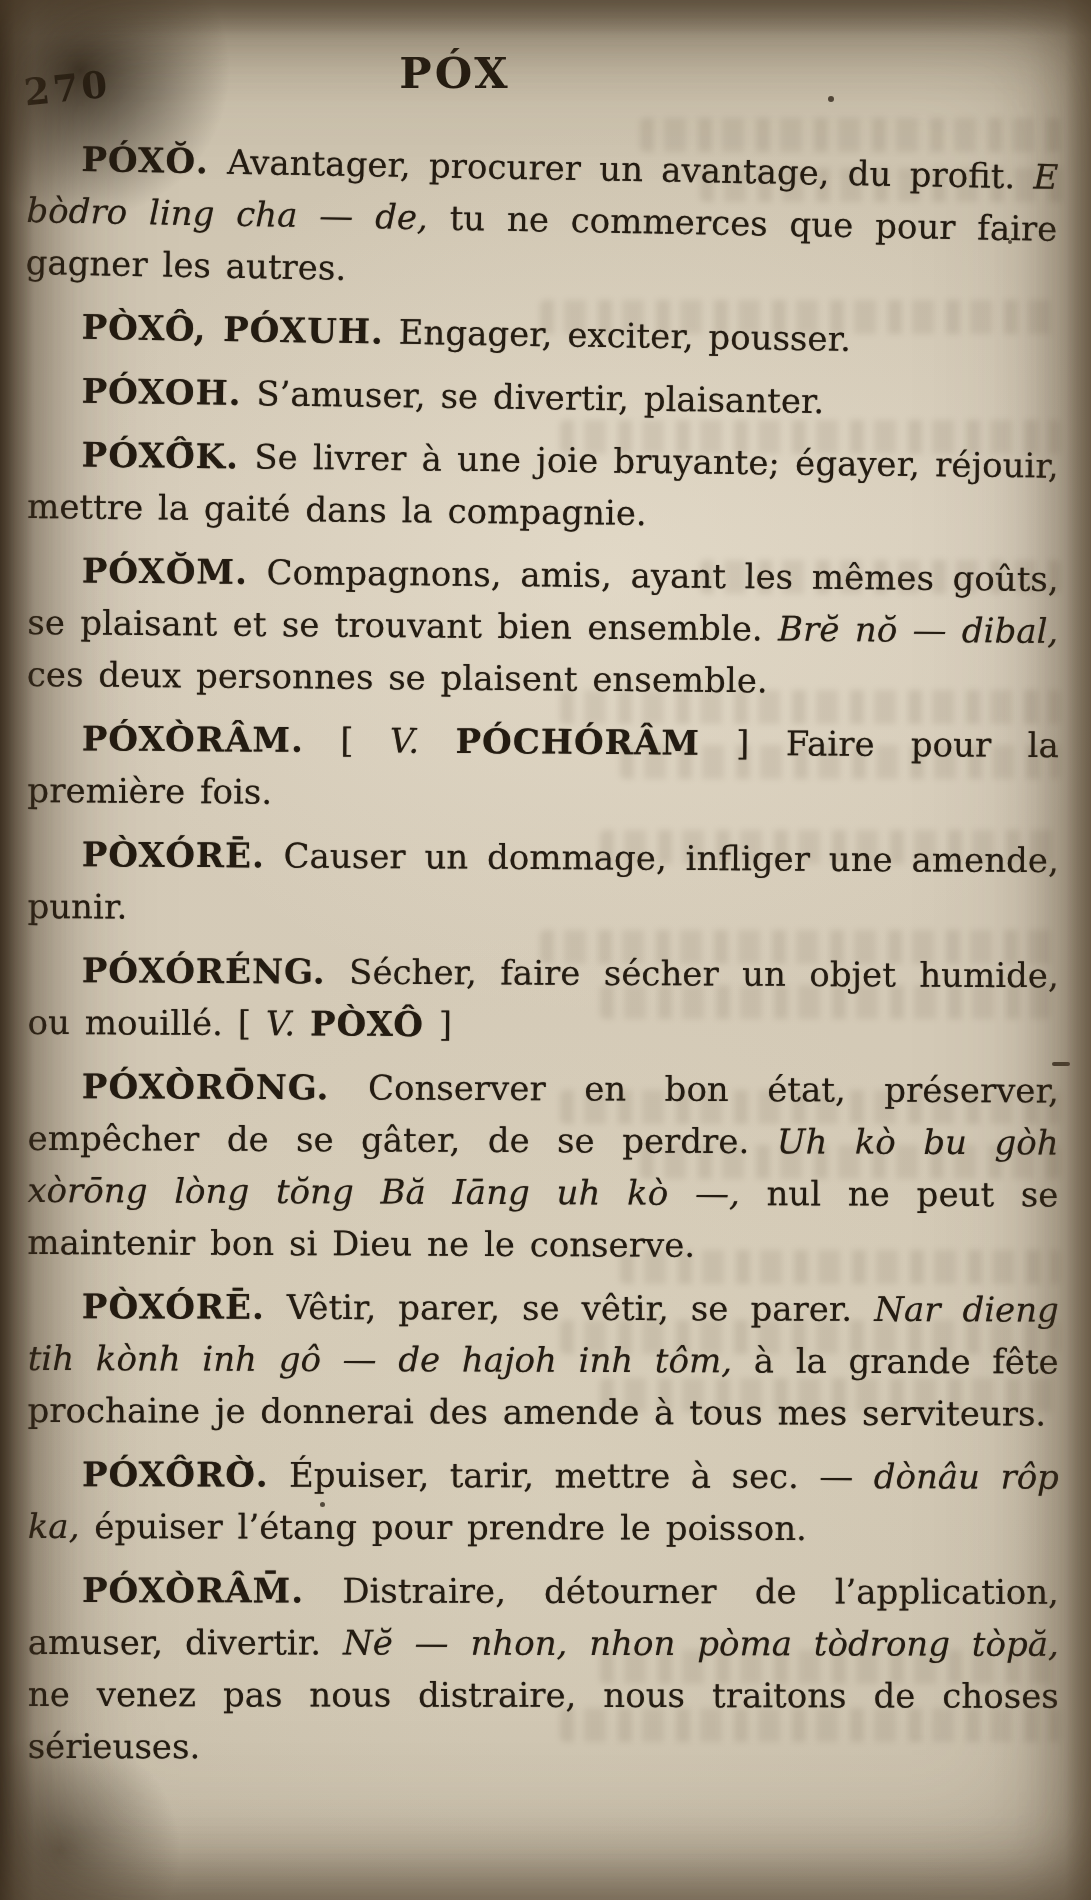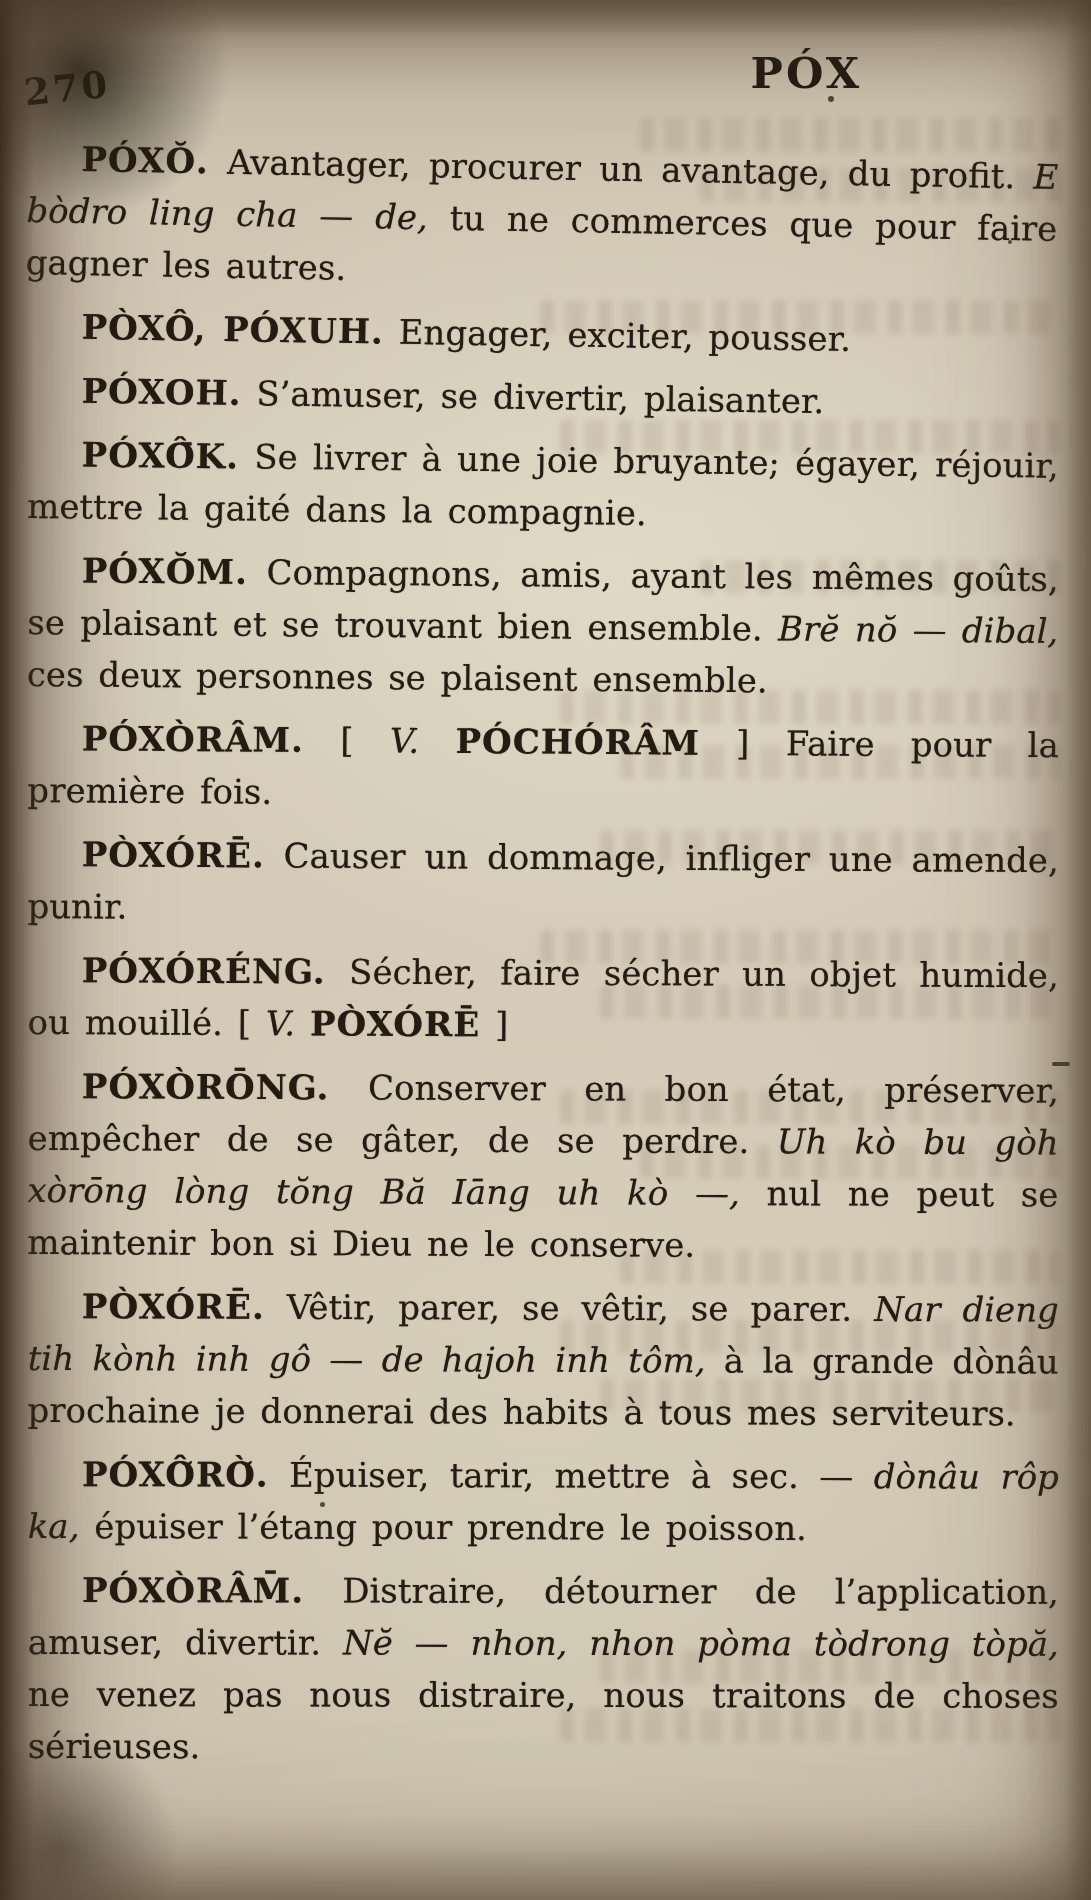--- a/index.html
+++ b/index.html
@@ -34,22 +34,22 @@
     background:linear-gradient(180deg, rgba(60,48,32,.45), rgba(60,48,32,0));}
   .right-edge{position:absolute;right:0;top:0;bottom:0;width:26px;z-index:5;
     background:linear-gradient(270deg, rgba(92,76,54,.45), rgba(92,76,54,0));}
 
   .page-number{
     position:absolute;left:24px;top:66px;z-index:3;
     font-size:37px;font-weight:700;letter-spacing:3px;
     transform:rotate(-6deg);
   }
   .running-head{
-    position:absolute;left:12px;top:48px;width:850px;z-index:3;
-    text-align:right;font-size:43px;font-weight:700;letter-spacing:3px;
+    position:absolute;left:30px;top:48px;width:850px;z-index:3;
+    text-align:center;font-size:43px;font-weight:700;letter-spacing:3px;
   }
 
   .entries{
     position:absolute;left:28px;right:32px;top:132px;z-index:3;
     font-size:34px;line-height:52px;
   }
   .entry{
     margin:0 0 12px 0;
     text-indent:54px;
     text-align:justify;
@@ -108,23 +108,23 @@
   <div class="running-head">PÓX</div>
 
   <div class="entries">
       <p class="entry"><span class="hw">PÓXŎ.</span><span class="n"> Avantager, procurer un avantage, du profit. </span><span class="i">E bòdro ling cha — de,</span><span class="n"> tu ne commerces que pour faire gagner les autres.</span></p>
       <p class="entry"><span class="hw">PÒXÔ, PÓXUH.</span><span class="n"> Engager, exciter, pousser.</span></p>
       <p class="entry"><span class="hw">PÓXOH.</span><span class="n"> S’amuser, se divertir, plaisanter.</span></p>
       <p class="entry"><span class="hw">PÓXÔ̄K.</span><span class="n"> Se livrer à une joie bruyante; égayer, réjouir, mettre la gaité dans la compagnie.</span></p>
       <p class="entry"><span class="hw">PÓXŎM.</span><span class="n"> Compagnons, amis, ayant les mêmes goûts, se plaisant et se trouvant bien ensemble. </span><span class="i">Brĕ nŏ — dibal,</span><span class="n"> ces deux personnes se plaisent ensemble.</span></p>
       <p class="entry"><span class="hw">PÓXÒRÂM.</span><span class="n"> [ </span><span class="i">V.</span><span class="n"> </span><span class="hw">PÓCHÓRÂM</span><span class="n"> ] Faire pour la première fois.</span></p>
       <p class="entry"><span class="hw">PÒXÓRĒ.</span><span class="n"> Causer un dommage, infliger une amende, punir.</span></p>
-      <p class="entry"><span class="hw">PÓXÓRÉNG.</span><span class="n"> Sécher, faire sécher un objet humide, ou mouillé. [ </span><span class="i">V.</span><span class="n"> </span><span class="hw">PÒXÓRĒ</span><span class="n"> ]</span></p>
+      <p class="entry"><span class="hw">PÓXÓRÉNG.</span><span class="n"> Sécher, faire sécher un objet humide, ou mouillé. [ </span><span class="i">V.</span><span class="n"> </span><span class="hw">PÒXÔ</span><span class="n"> ]</span></p>
       <p class="entry"><span class="hw">PÓXÒRŌNG.</span><span class="n"> Conserver en bon état, préserver, empêcher de se gâter, de se perdre. </span><span class="i">Uh kò bu gòh xòrōng lòng tŏng Bă Iāng uh kò —,</span><span class="n"> nul ne peut se maintenir bon si Dieu ne le conserve.</span></p>
-      <p class="entry"><span class="hw">PÒXÓRĒ.</span><span class="n"> Vêtir, parer, se vêtir, se parer. </span><span class="i">Nar dieng tih kònh inh gô — de hajoh inh tôm,</span><span class="n"> à la grande dònâu prochaine je donnerai des habits à tous mes serviteurs.</span></p>
+      <p class="entry"><span class="hw">PÒXÓRĒ.</span><span class="n"> Vêtir, parer, se vêtir, se parer. </span><span class="i">Nar dieng tih kònh inh gô — de hajoh inh tôm,</span><span class="n"> à la grande fête prochaine je donnerai des amende à tous mes serviteurs.</span></p>
       <p class="entry"><span class="hw">PÓXÔ̆RÒ̆.</span><span class="n"> Épuiser, tarir, mettre à sec. — </span><span class="i">dònâu rôp ka,</span><span class="n"> épuiser l’étang pour prendre le poisson.</span></p>
       <p class="entry"><span class="hw">PÓXÒRÂM̄.</span><span class="n"> Distraire, détourner de l’application, amuser, divertir. </span><span class="i">Nĕ — nhon, nhon pòma tòdrong tòpă,</span><span class="n"> ne venez pas nous distraire, nous traitons de choses sérieuses.</span></p>
     </div>
 
   <div class="speck" style="left:828px;top:96px;width:6px;height:6px;"></div>
   <div class="speck" style="left:1008px;top:240px;width:4px;height:4px;"></div>
   <div class="speck" style="left:320px;top:1502px;width:5px;height:5px;"></div>
   <div class="scratch" style="left:1052px;top:1062px;width:18px;"></div>
 
   <div class="corner-tl"></div>

